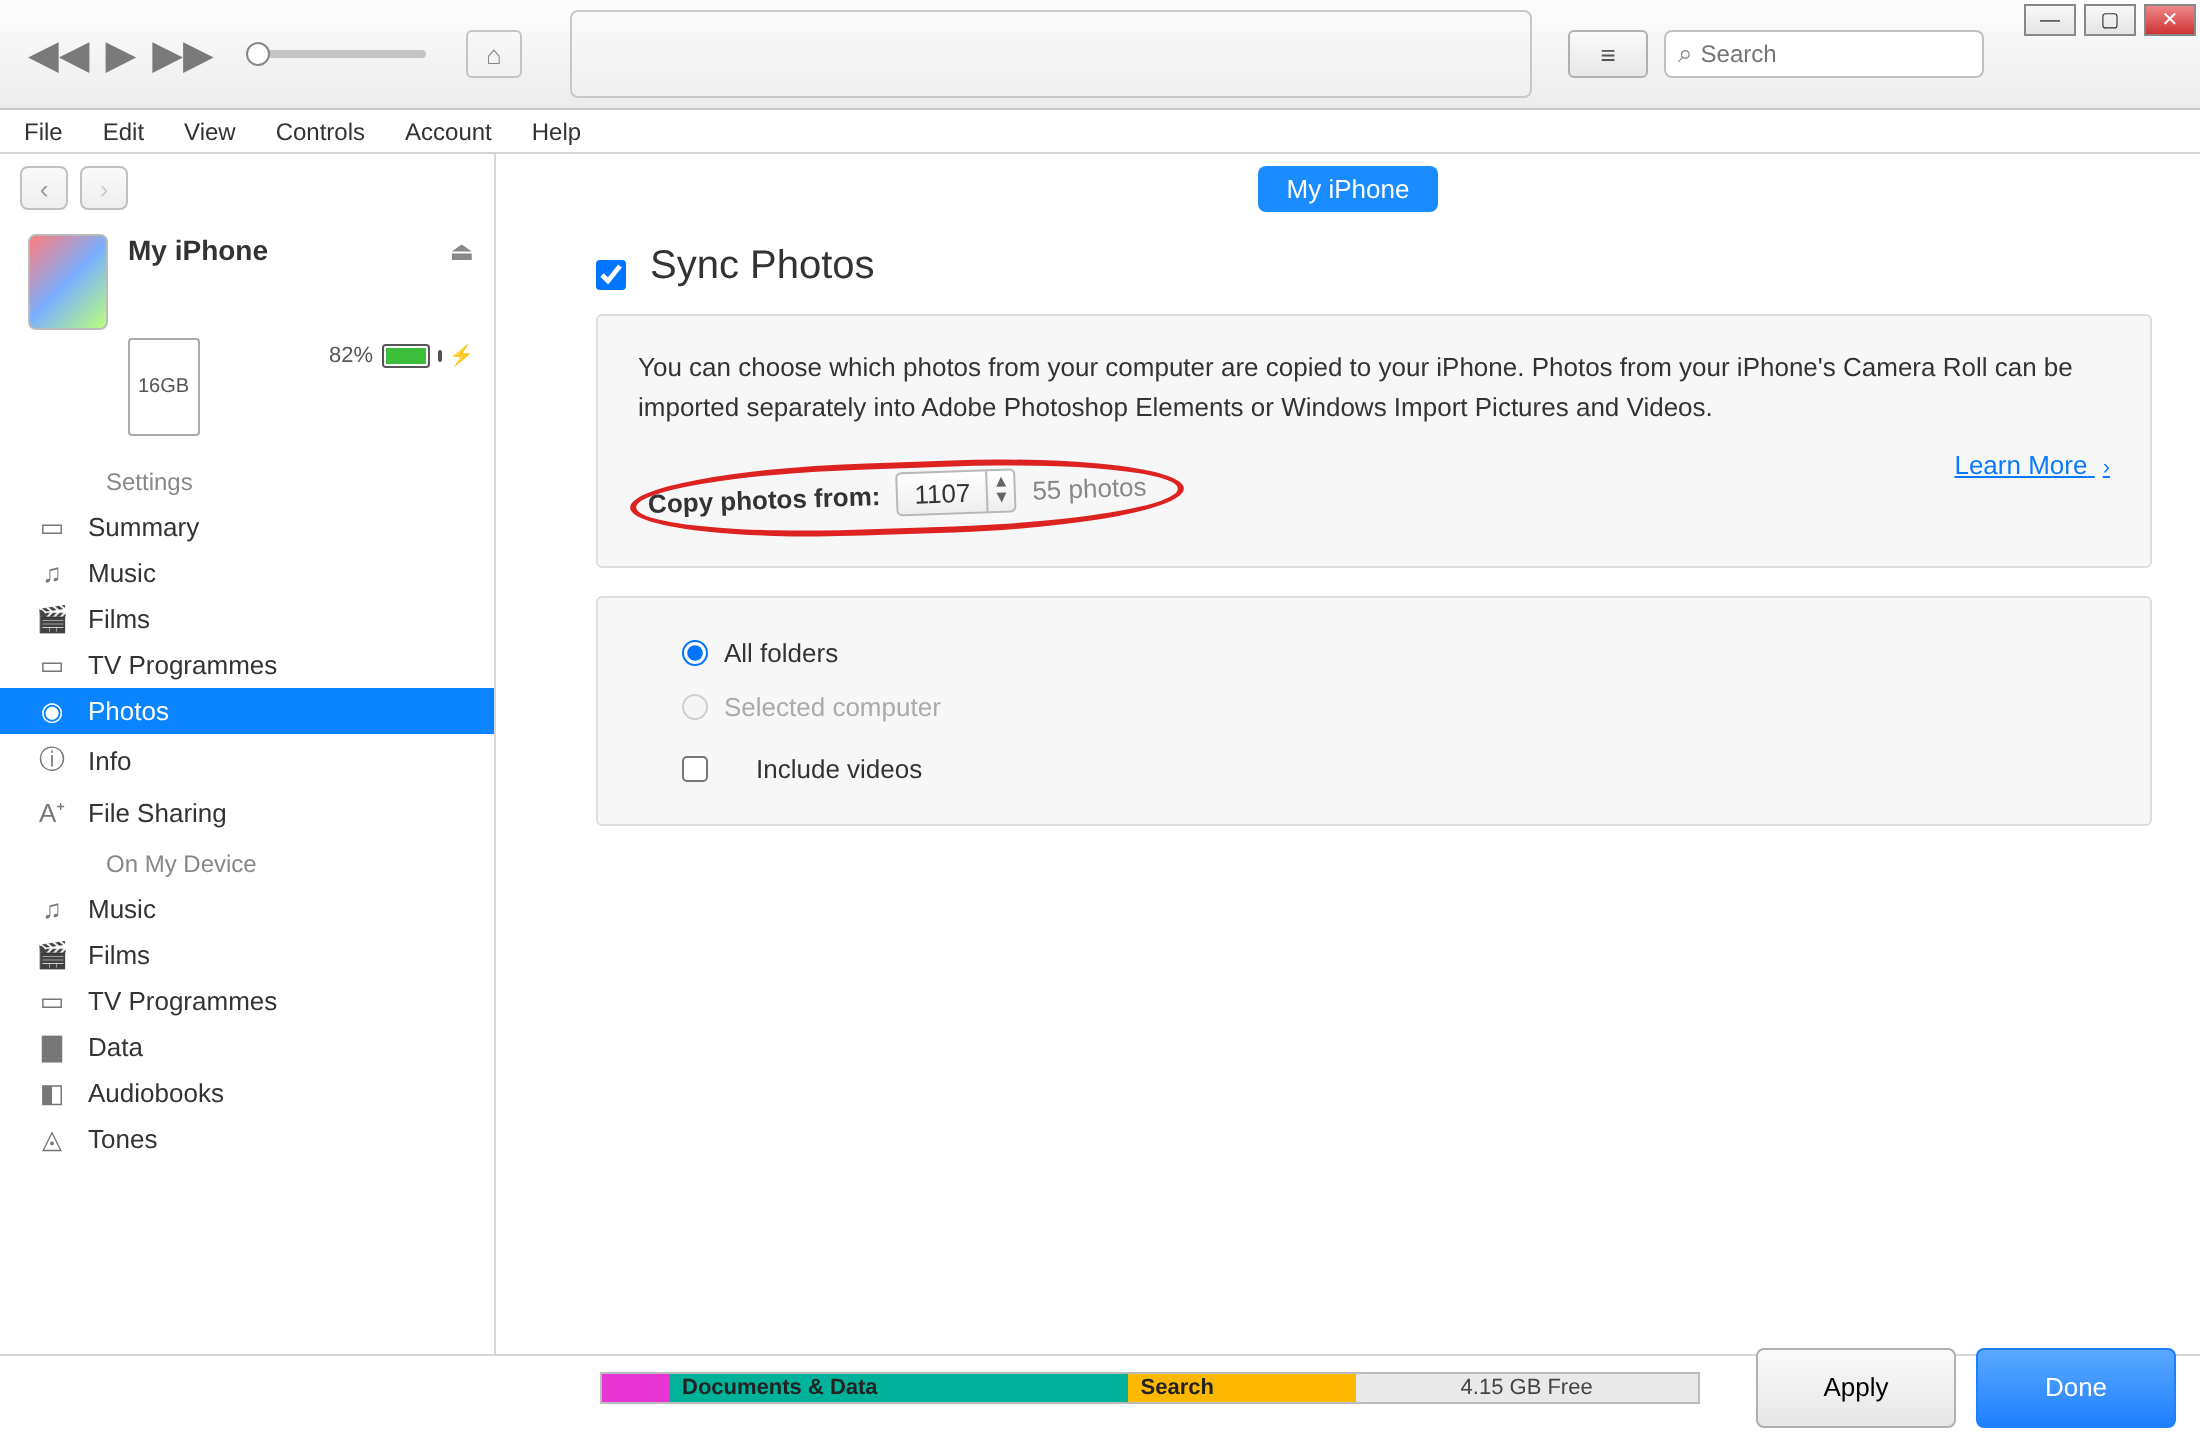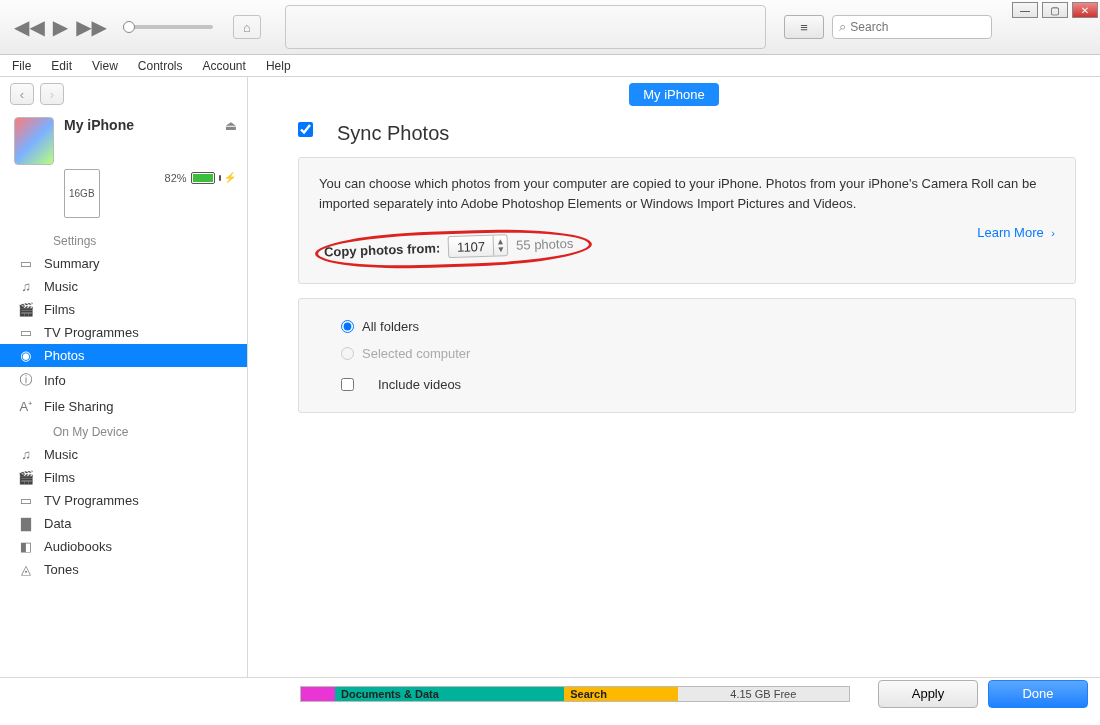--- a/index.html
+++ b/index.html
@@ -49,27 +49,27 @@
   .sb-item.selected { background:#0a84ff; color:#fff;}
   .sb-item .ic { width:16px; text-align:center; color:#777; font-size:13px;}
   .sb-item.selected .ic { color:#fff;}
 
   .main { flex:1; position:relative; display:flex; flex-direction:column;}
   .crumb-row { display:flex; justify-content:center; padding:6px 0 10px;}
   .crumb-pill { background:#1a8cff; color:#fff; font-size:13px; padding:4px 14px; border-radius:4px;}
 
   .main-body { padding:0 24px 0 50px; overflow:auto;}
 
-  .sync-hdr { display:flex; align-items:flex-start; gap:24px; margin:6px 0 12px; font-size:20px; color:#333;}
+  .sync-hdr { display:flex; align-items:flex-end; gap:12px; margin:6px 0 12px; font-size:20px; color:#333;}
   .sync-hdr input { width:15px; height:15px;}
 
   .card { background:#f7f7f7; border:1px solid #ddd; border-radius:3px; padding:16px 20px; font-size:13px; color:#333;}
   .card + .card { margin-top:14px;padding-left:40px;}
   .desc { line-height:1.5; }
-  .learn-more { color:#0a7aff; float:right; margin-top:12px; cursor:pointer;}
+  .learn-more { color:#0a7aff; float:right; margin-top:12px; cursor:pointer;text-decoration:underline;}
   .learn-more .chev { font-size:11px; margin-left:4px;}
 
   .copy-row { margin-top:18px; display:flex; align-items:center; gap:8px; font-weight:600;}
   .dd { display:inline-flex; align-items:center; border:1px solid #b8b8b8; background:linear-gradient(#fff,#eee); border-radius:3px; font-weight:400;}
   .dd .dd-val { padding:2px 8px;}
   .dd .dd-car { border-left:1px solid #b8b8b8; padding:2px 4px; font-size:10px; line-height:8px; color:#666;}
   .photo-count { color:#888; font-weight:400;}
   .red-circ { border:3px solid #d22; border-radius:50%/60%; padding:2px 16px 6px 6px; margin-left:-4px; display:inline-flex; align-items:center; gap:8px; transform:rotate(-2deg);}
 
   .opt-col { display:flex; flex-direction:column; gap:12px; padding:4px 2px;}
@@ -77,21 +77,21 @@
   .radio-row.dis { color:#aaa;}
   .chk-row { display:flex; align-items:center; gap:24px; margin-top:4px;}
 
   .footer { height:48px; border-top:1px solid #d8d8d8; display:flex; align-items:center; padding:0 12px 16px 0;}
   .storage-bar { flex:1; height:16px; display:flex; margin:0 18px 0 300px; border:1px solid #bbb;}
   .seg { height:100%; display:flex; align-items:center; padding:0 6px; font-size:11px; font-weight:600; color:#222; overflow:hidden; white-space:nowrap;}
   .seg.magenta{ background:#e835d4; width:34px;}
   .seg.teal { background:#00b29a; flex:3;}
   .seg.orange { background:#ffb800; flex:1.4;}
   .seg.free { background:#e9e9e9; flex:2.2; justify-content:center; color:#444; font-weight:400;}
-  .ft-btn { width:100px; height:28px; border:1px solid #b0b0b0; border-radius:4px; background:linear-gradient(#fafafa,#e6e6e6); margin-left:10px; font-size:13px;}
+  .ft-btn { width:100px; height:40px; border:1px solid #b0b0b0; border-radius:4px; background:linear-gradient(#fafafa,#e6e6e6); margin-left:10px; font-size:13px;}
   .ft-btn.primary { background:linear-gradient(#5aa9ff,#1e7fff); color:#fff; border-color:#1e7fff;}
 </style>
 </head>
 <body>
 
 <div class="window-chrome">
   <div class="wc-btn">—</div>
   <div class="wc-btn">▢</div>
   <div class="wc-btn close">✕</div>
 </div>

